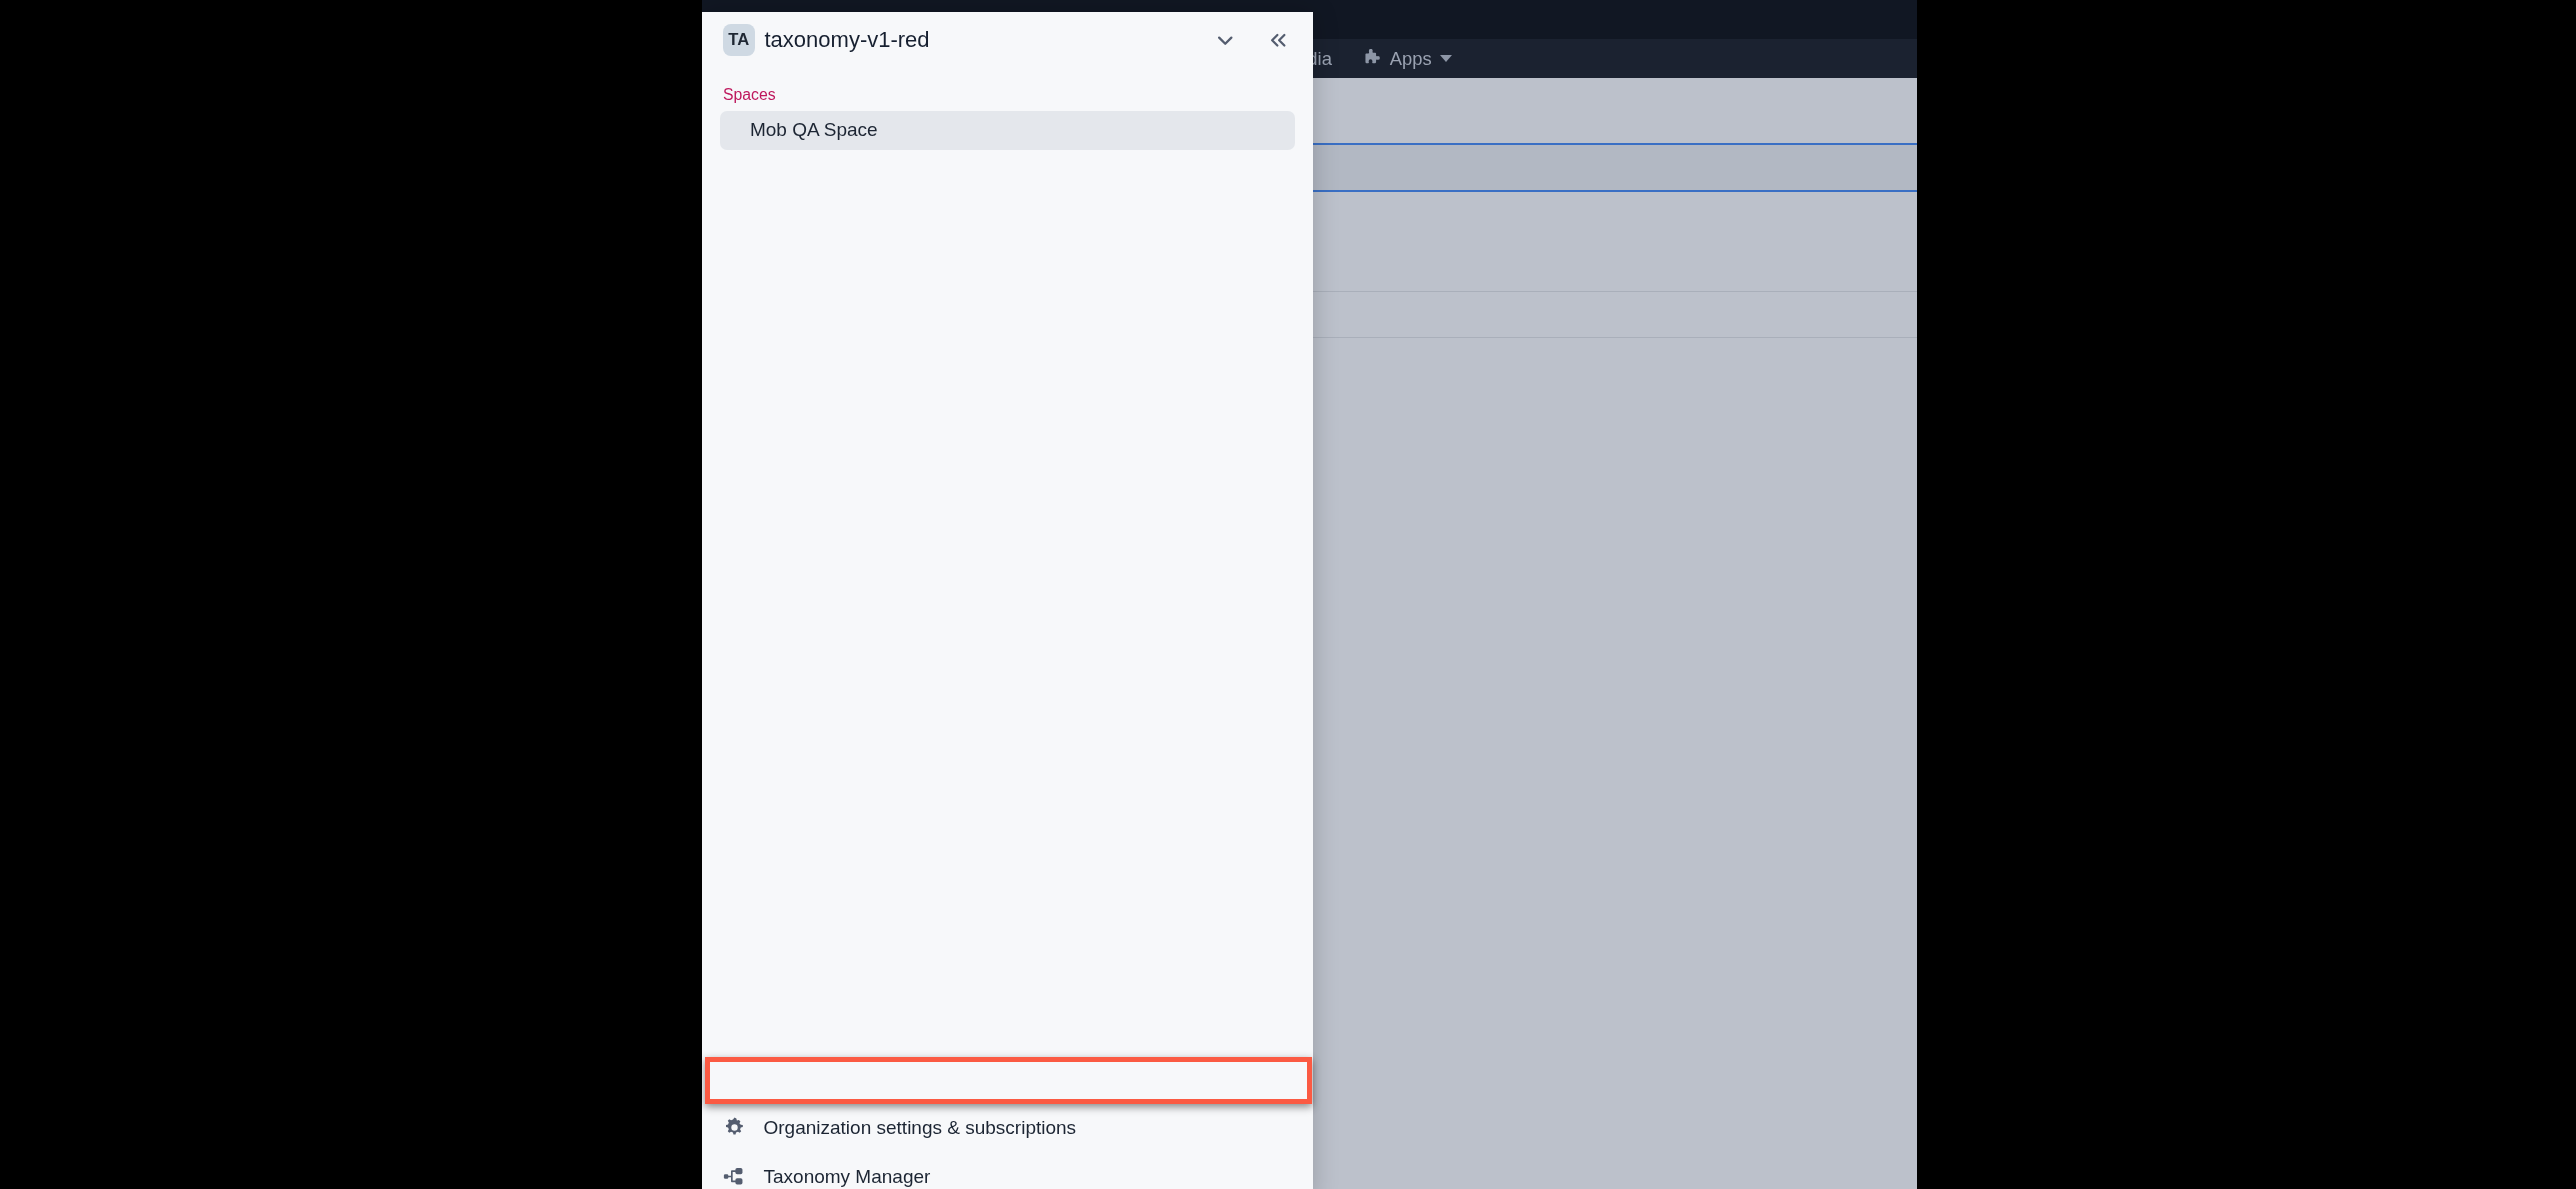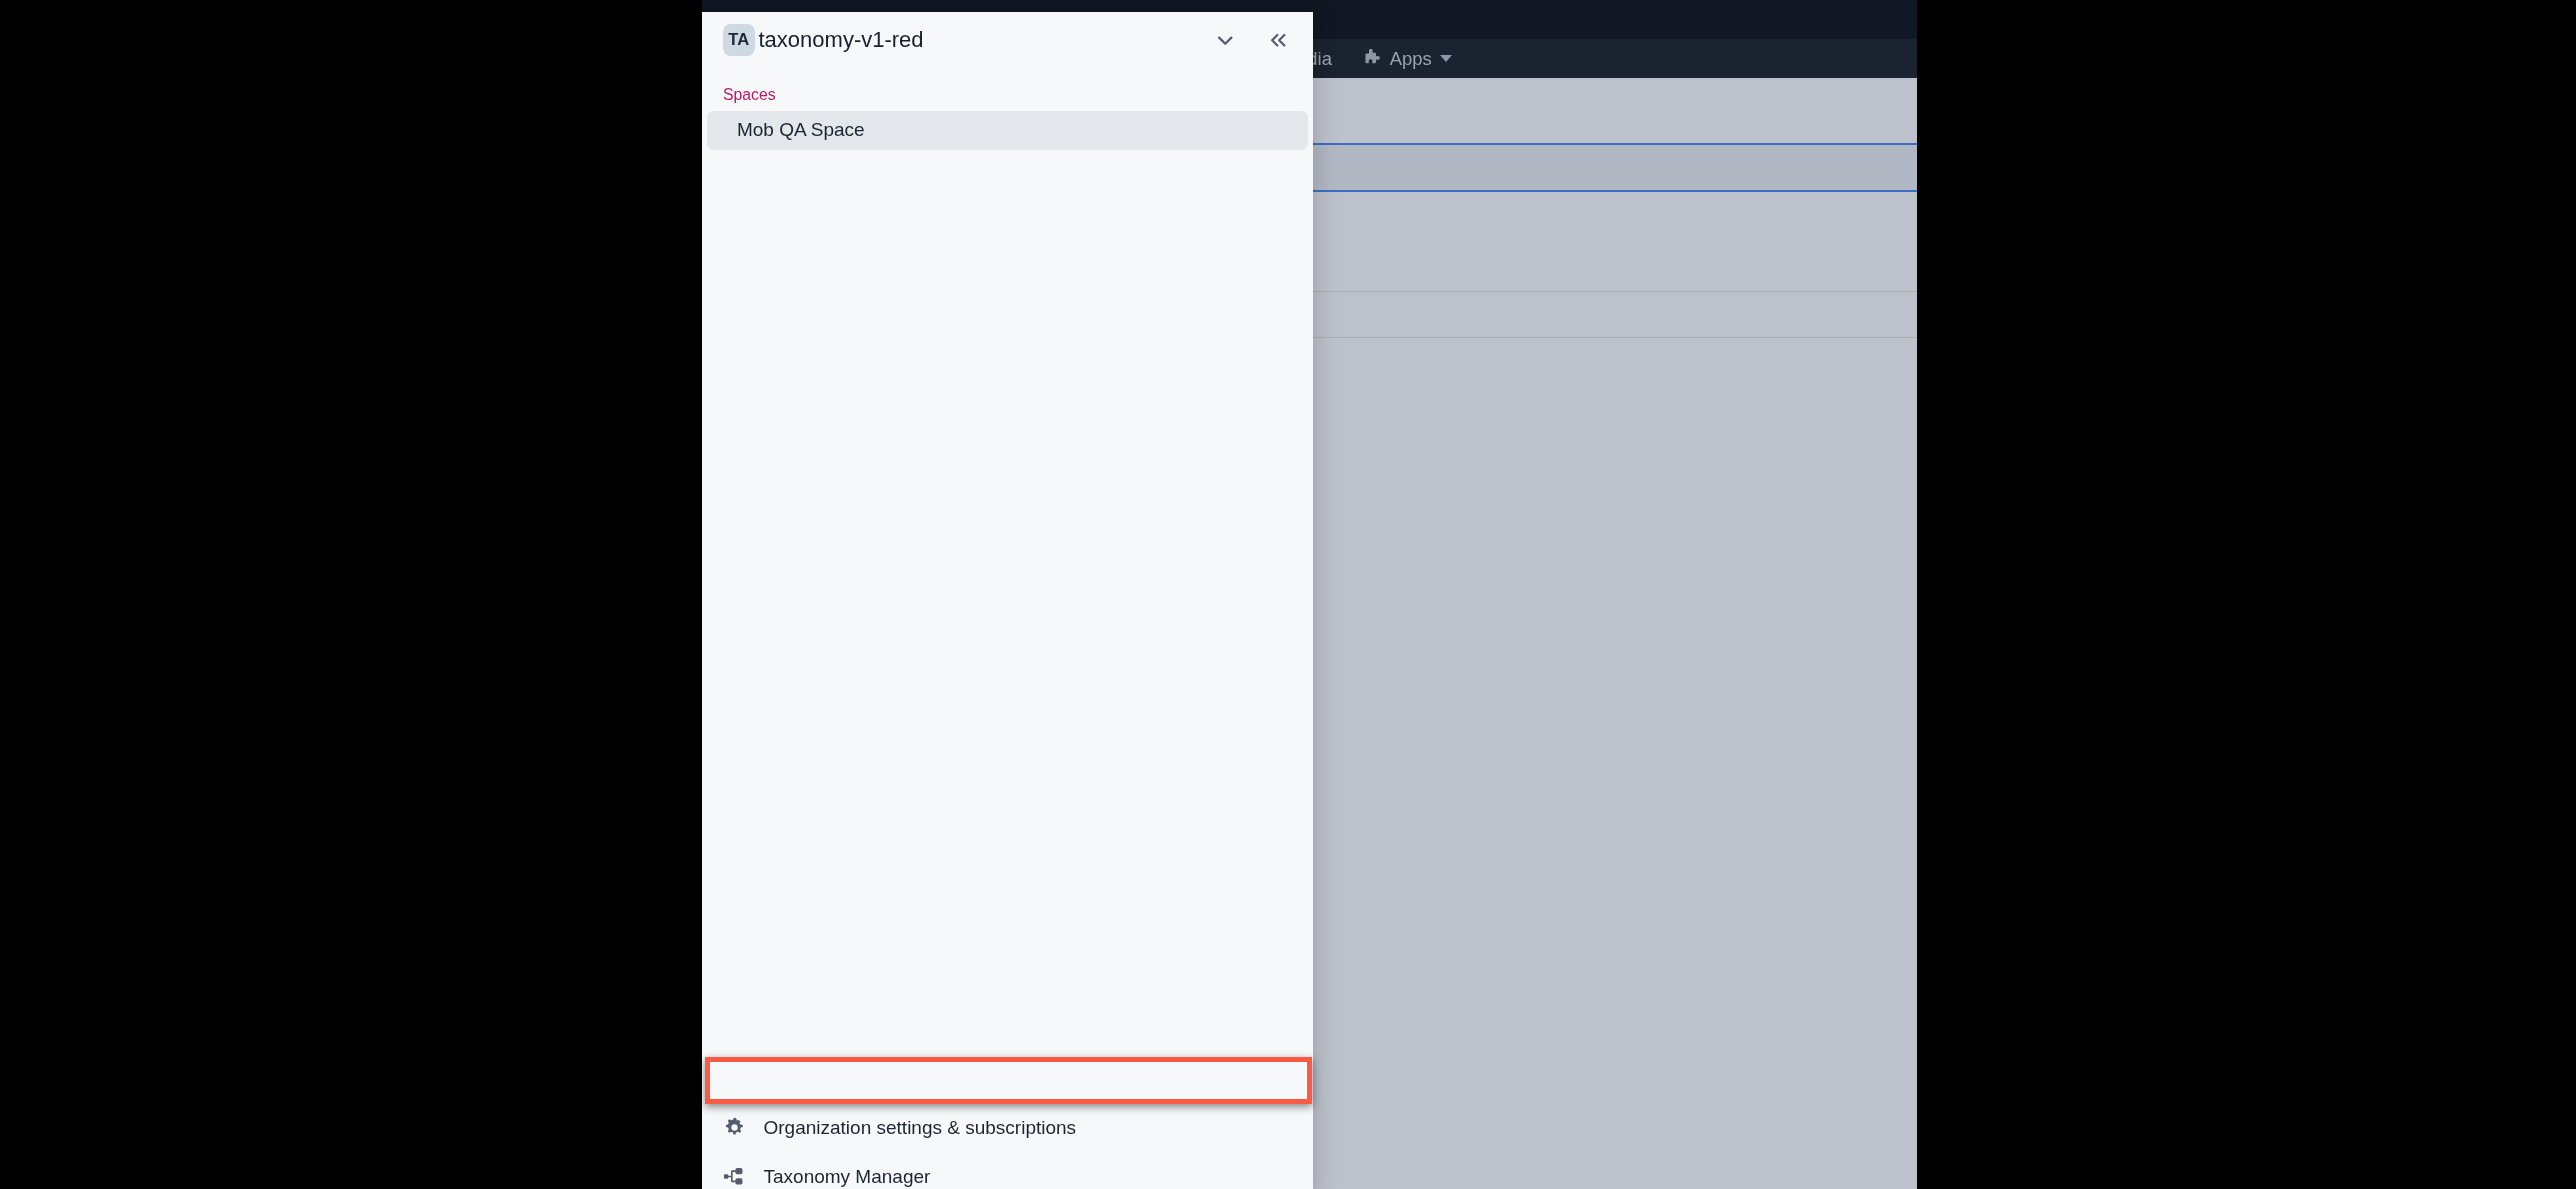--- a/index.html
+++ b/index.html
@@ -232,21 +232,21 @@
     background: #cfd9e3;
     color: #1f2733;
     font-size: 16.6px;
     font-weight: bold;
     display: flex;
     align-items: center;
     justify-content: center;
     flex: none;
   }
   .org-name {
-    margin-left: 4px;
+    margin-left: 10px;
     font-size: 22px;
     color: #172030;
     white-space: nowrap;
   }
   .hdr-actions {
     margin-left: auto;
     display: flex;
     align-items: center;
     gap: 24.5px;
   }
@@ -257,21 +257,21 @@
     justify-content: center;
   }
 
   .sb-section-label {
     font-size: 15.8px;
     color: #be185d;
     padding: 17.5px 0 7px 21px;
   }
 
   .space-item {
-    margin: 0 5px;
+    margin: 0 18px;
     height: 39px;
     border-radius: 7px;
     display: flex;
     align-items: center;
     padding-left: 8.8px;
     font-size: 19px;
     color: #1c2533;
     background: #e4e7ec;
   }
   .space-arrow {

